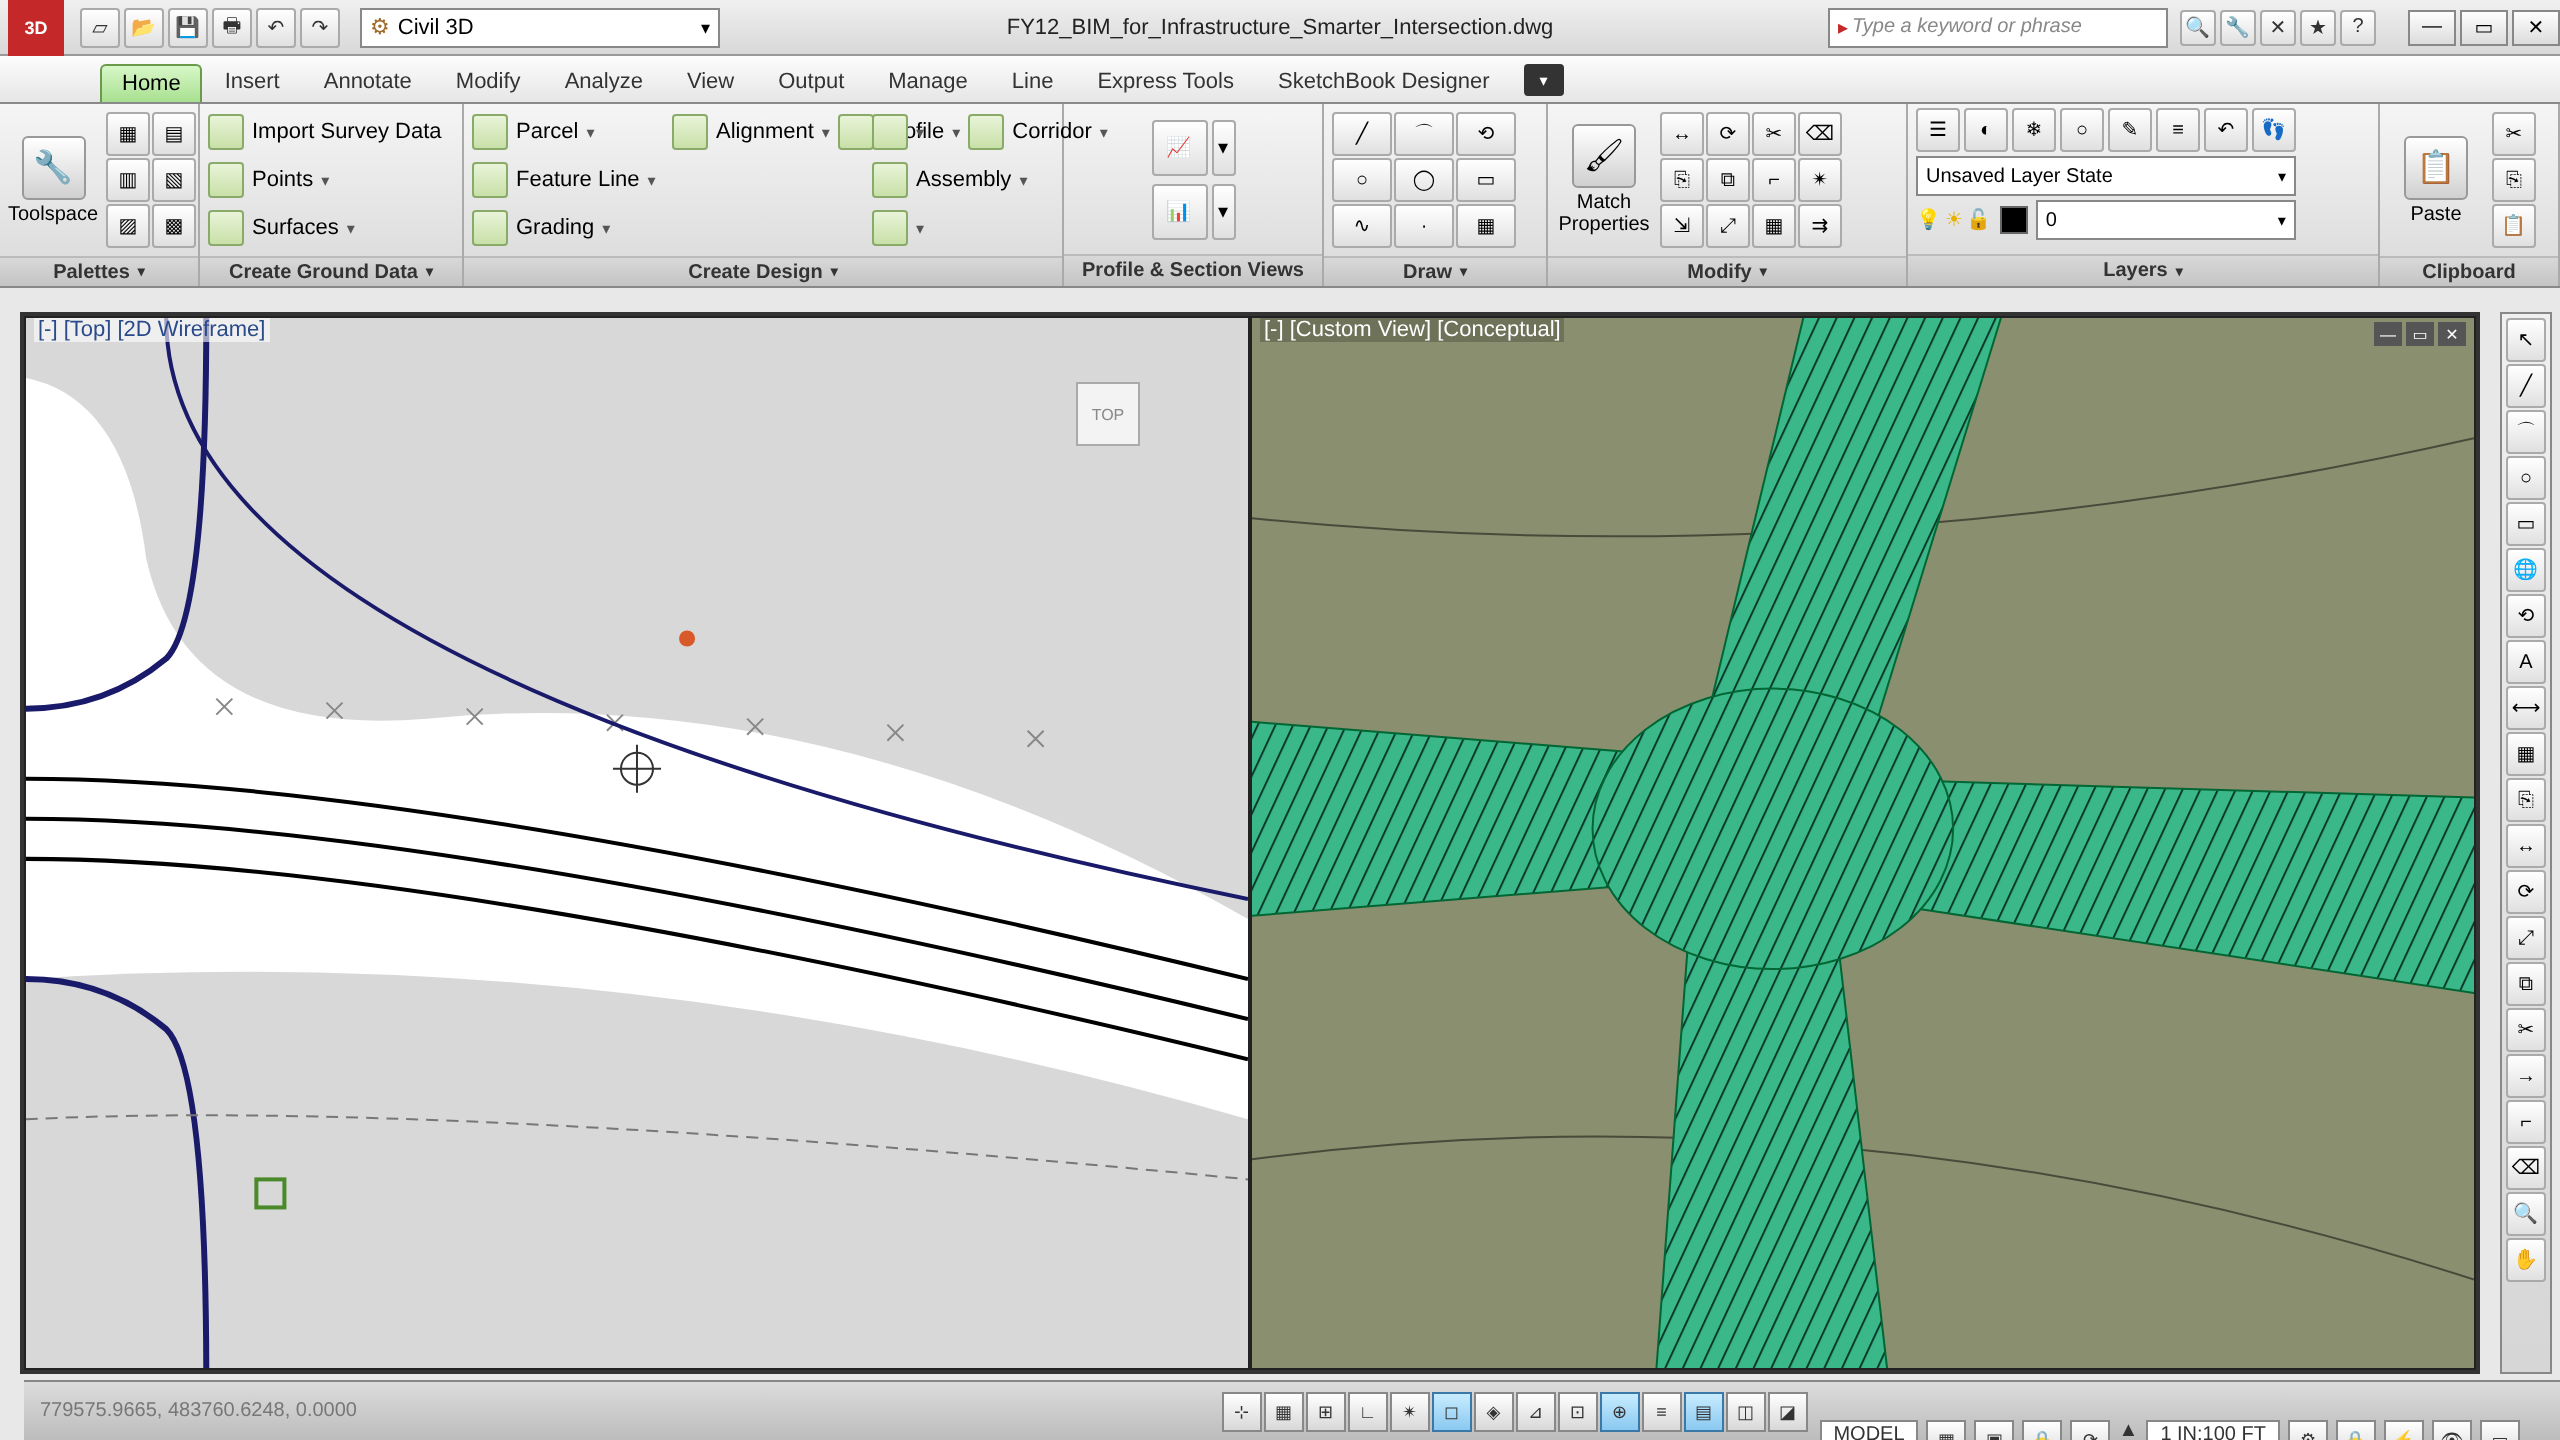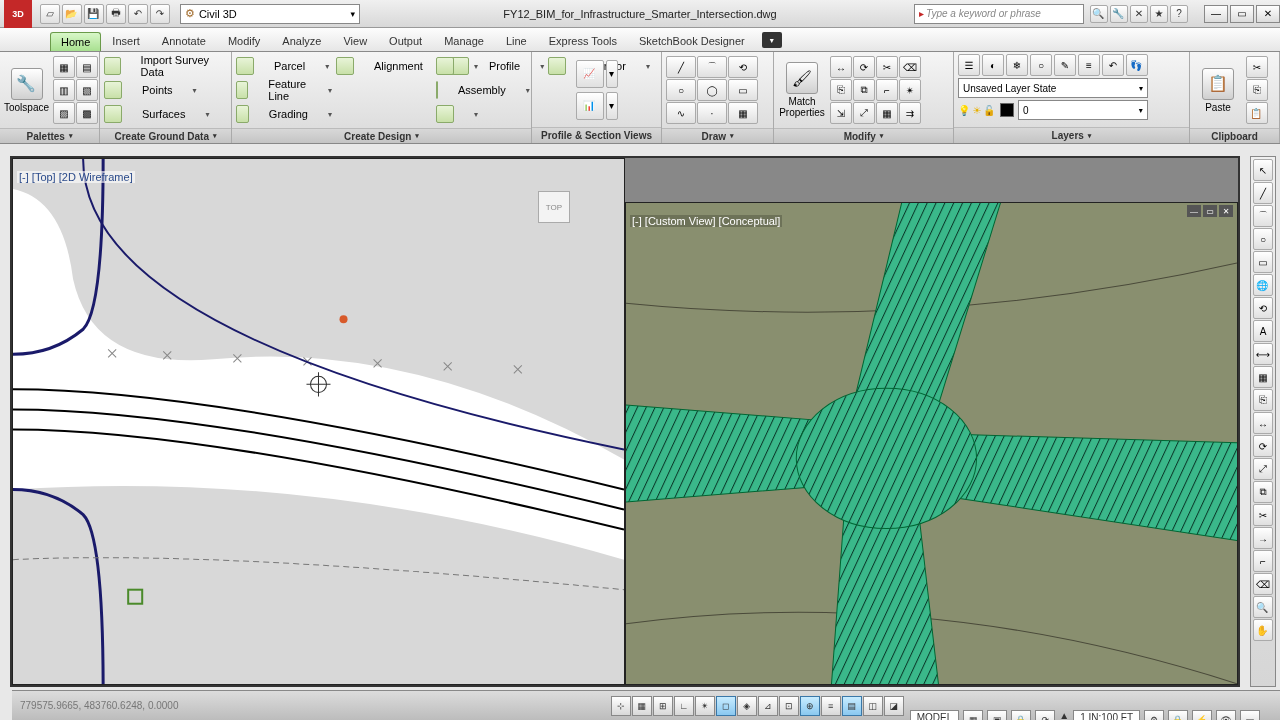--- a/index.html
+++ b/index.html
@@ -31,33 +31,33 @@
 .panel { border-right: 1px solid #aaa; display: flex; flex-direction: column; position: relative; }
 .panel-body { flex: 1; display: flex; padding: 2px; }
 .panel-title { height: 16px; background: linear-gradient(#d8d8d8,#c4c4c4); font-size: 10px; color: #333; text-align: center; border-top: 1px solid #bbb; display:flex; align-items:center; justify-content:center; gap:4px;font-weight:bold;}
 .panel-title.dd::after { content: "▾"; font-size: 7px; }
 
 .big-btn { width: 52px; display: flex; flex-direction: column; align-items: center; justify-content: center; font-size: 10px; padding: 2px; }
 .big-icon { width: 32px; height: 32px; background: linear-gradient(#fff,#d0d0d0); border: 1px solid #999; border-radius: 3px; margin-bottom: 2px; display:flex; align-items:center; justify-content:center; font-size:16px;}
 .icon-grid { display: flex; flex-direction: column; gap: 1px; padding: 2px; }
 .icon-row { display: flex; gap: 1px; }
 .small-btn { width: 22px; height: 22px; background: linear-gradient(#fff,#e0e0e0); border: 1px solid #aaa; border-radius: 2px; display:flex; align-items:center; justify-content:center; font-size:10px;}
-.med-row { display: flex; align-items: center; height: 24px; font-size: 11px; gap: 20px; padding: 0 2px;}
+.med-row { display: flex; align-items: center; height: 24px; font-size: 11px; gap: 4px; padding: 0 2px;}
 .med-row .ico { width: 18px; height: 18px; background: linear-gradient(#e8f4d8,#c8e0a8); border:1px solid #8aaa6a; border-radius:2px;}
 .med-row .dd { font-size: 8px; color:#555; }
 .combo-wide { width: 190px; height: 20px; background: #fff; border: 1px solid #888; font-size: 10px; padding: 0 4px; display:flex; align-items:center;}
 .combo-wide::after { content:"▾"; margin-left:auto; font-size:8px;}
 .colorbox { width:14px; height:14px; background:#000; border:1px solid #666; margin:0 2px;}
 
 
 .workarea { position: absolute; top: 156px; left: 10px; right: 40px; bottom: 33px; display: flex; border: 2px solid #333; background:#888;}
 .viewport { flex: 1; position: relative; overflow: hidden; border: 1px solid #222;}
 .vp-left { background: #fff; }
-.vp-right { background: #737373; margin-top: 44px; }
-.vp-label { position: absolute; top: 12px; left: 4px; font-size: 11px; color: #2a4a8a; background: rgba(255,255,255,0.6); padding: 0 2px; z-index:5;}
+.vp-right { background: #737373; }
+.vp-label { position: absolute; top: 0; left: 4px; font-size: 11px; color: #2a4a8a; background: rgba(255,255,255,0.6); padding: 0 2px; z-index:5;}
 .vp-controls { position:absolute; top:2px; right:4px; display:flex; gap:2px; z-index:5;}
 .vp-controls span { width:14px; height:12px; background:#555; color:#fff; font-size:8px; display:flex; align-items:center; justify-content:center;}
 
 
 .road-svg { position:absolute; inset:0; }
 
 
 .intersection { position:absolute; inset:0; }
 
 

